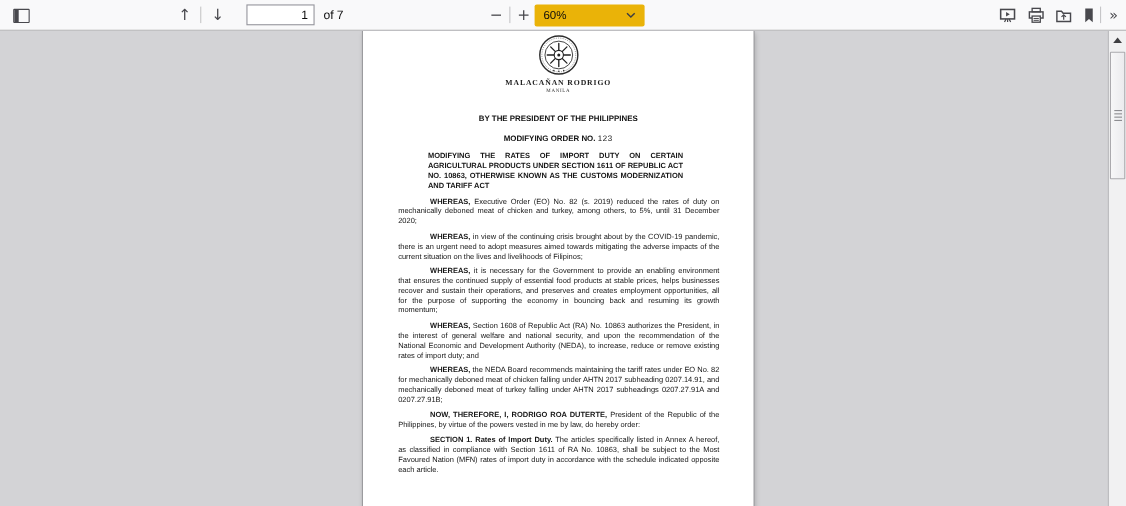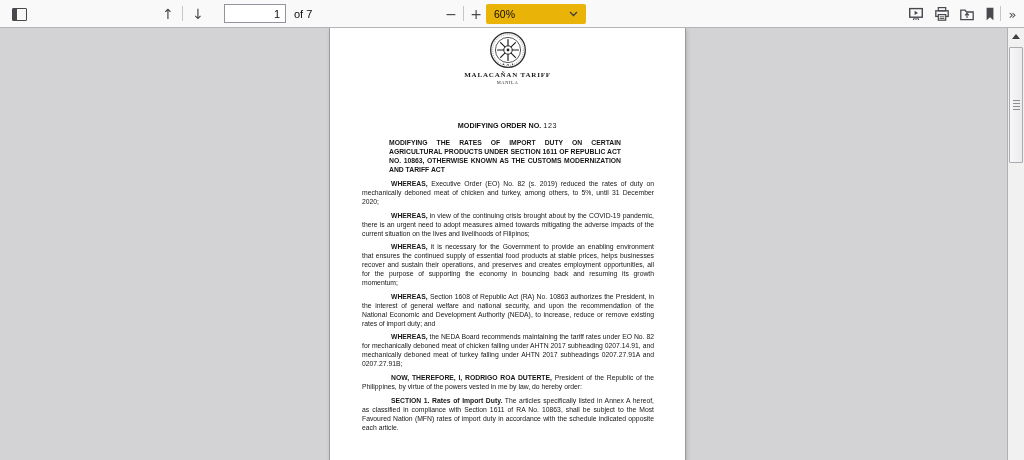--- a/index.html
+++ b/index.html
@@ -189,23 +189,24 @@
             <path d="M19 8.5 V29.5 M8.5 19 H29.5 M11.6 11.6 L26.4 26.4 M26.4 11.6 L11.6 26.4"></path>
           </g>
           <circle cx="19" cy="19" r="4.2" fill="#ffffff" stroke="#1f1f1f" stroke-width="1"></circle>
           <circle cx="19" cy="19" r="1.4" fill="#1f1f1f"></circle>
           <circle cx="14.5" cy="33.2" r="0.7" fill="#2d2d2d"></circle>
           <circle cx="19" cy="33.8" r="0.7" fill="#2d2d2d"></circle>
           <circle cx="23.5" cy="33.2" r="0.7" fill="#2d2d2d"></circle>
         </svg>
       </span>
 
-      <div class="palace">MALACAÑAN TARIFF</div>
+      <div class="palace">MALACAÑAN RODRIGO</div>
       <div class="manila">MANILA</div>
 
+      <div class="doc-h1">BY THE PRESIDENT OF THE PHILIPPINES</div>
       <div class="doc-h2">
         <span>MODIFYING ORDER NO.</span><span class="eo-num">123</span>
       </div>
 
       <div class="doc-body" id="doc-body">
         <p class="subject">MODIFYING THE RATES OF IMPORT DUTY ON CERTAIN AGRICULTURAL PRODUCTS UNDER SECTION 1611 OF REPUBLIC ACT NO. 10863, OTHERWISE KNOWN AS THE CUSTOMS MODERNIZATION AND TARIFF ACT</p>
 
       <p class="para"><b>WHEREAS,</b> Executive Order (EO) No. 82 (s. 2019) reduced the rates of duty on mechanically deboned meat of chicken and turkey, among others, to 5%, until 31 December 2020;</p>
           <p class="para"><b>WHEREAS,</b> in view of the continuing crisis brought about by the COVID-19 pandemic, there is an urgent need to adopt measures aimed towards mitigating the adverse impacts of the current situation on the lives and livelihoods of Filipinos;</p>
           <p class="para"><b>WHEREAS,</b> it is necessary for the Government to provide an enabling environment that ensures the continued supply of essential food products at stable prices, helps businesses recover and sustain their operations, and preserves and creates employment opportunities, all for the purpose of supporting the economy in bouncing back and resuming its growth momentum;</p>

